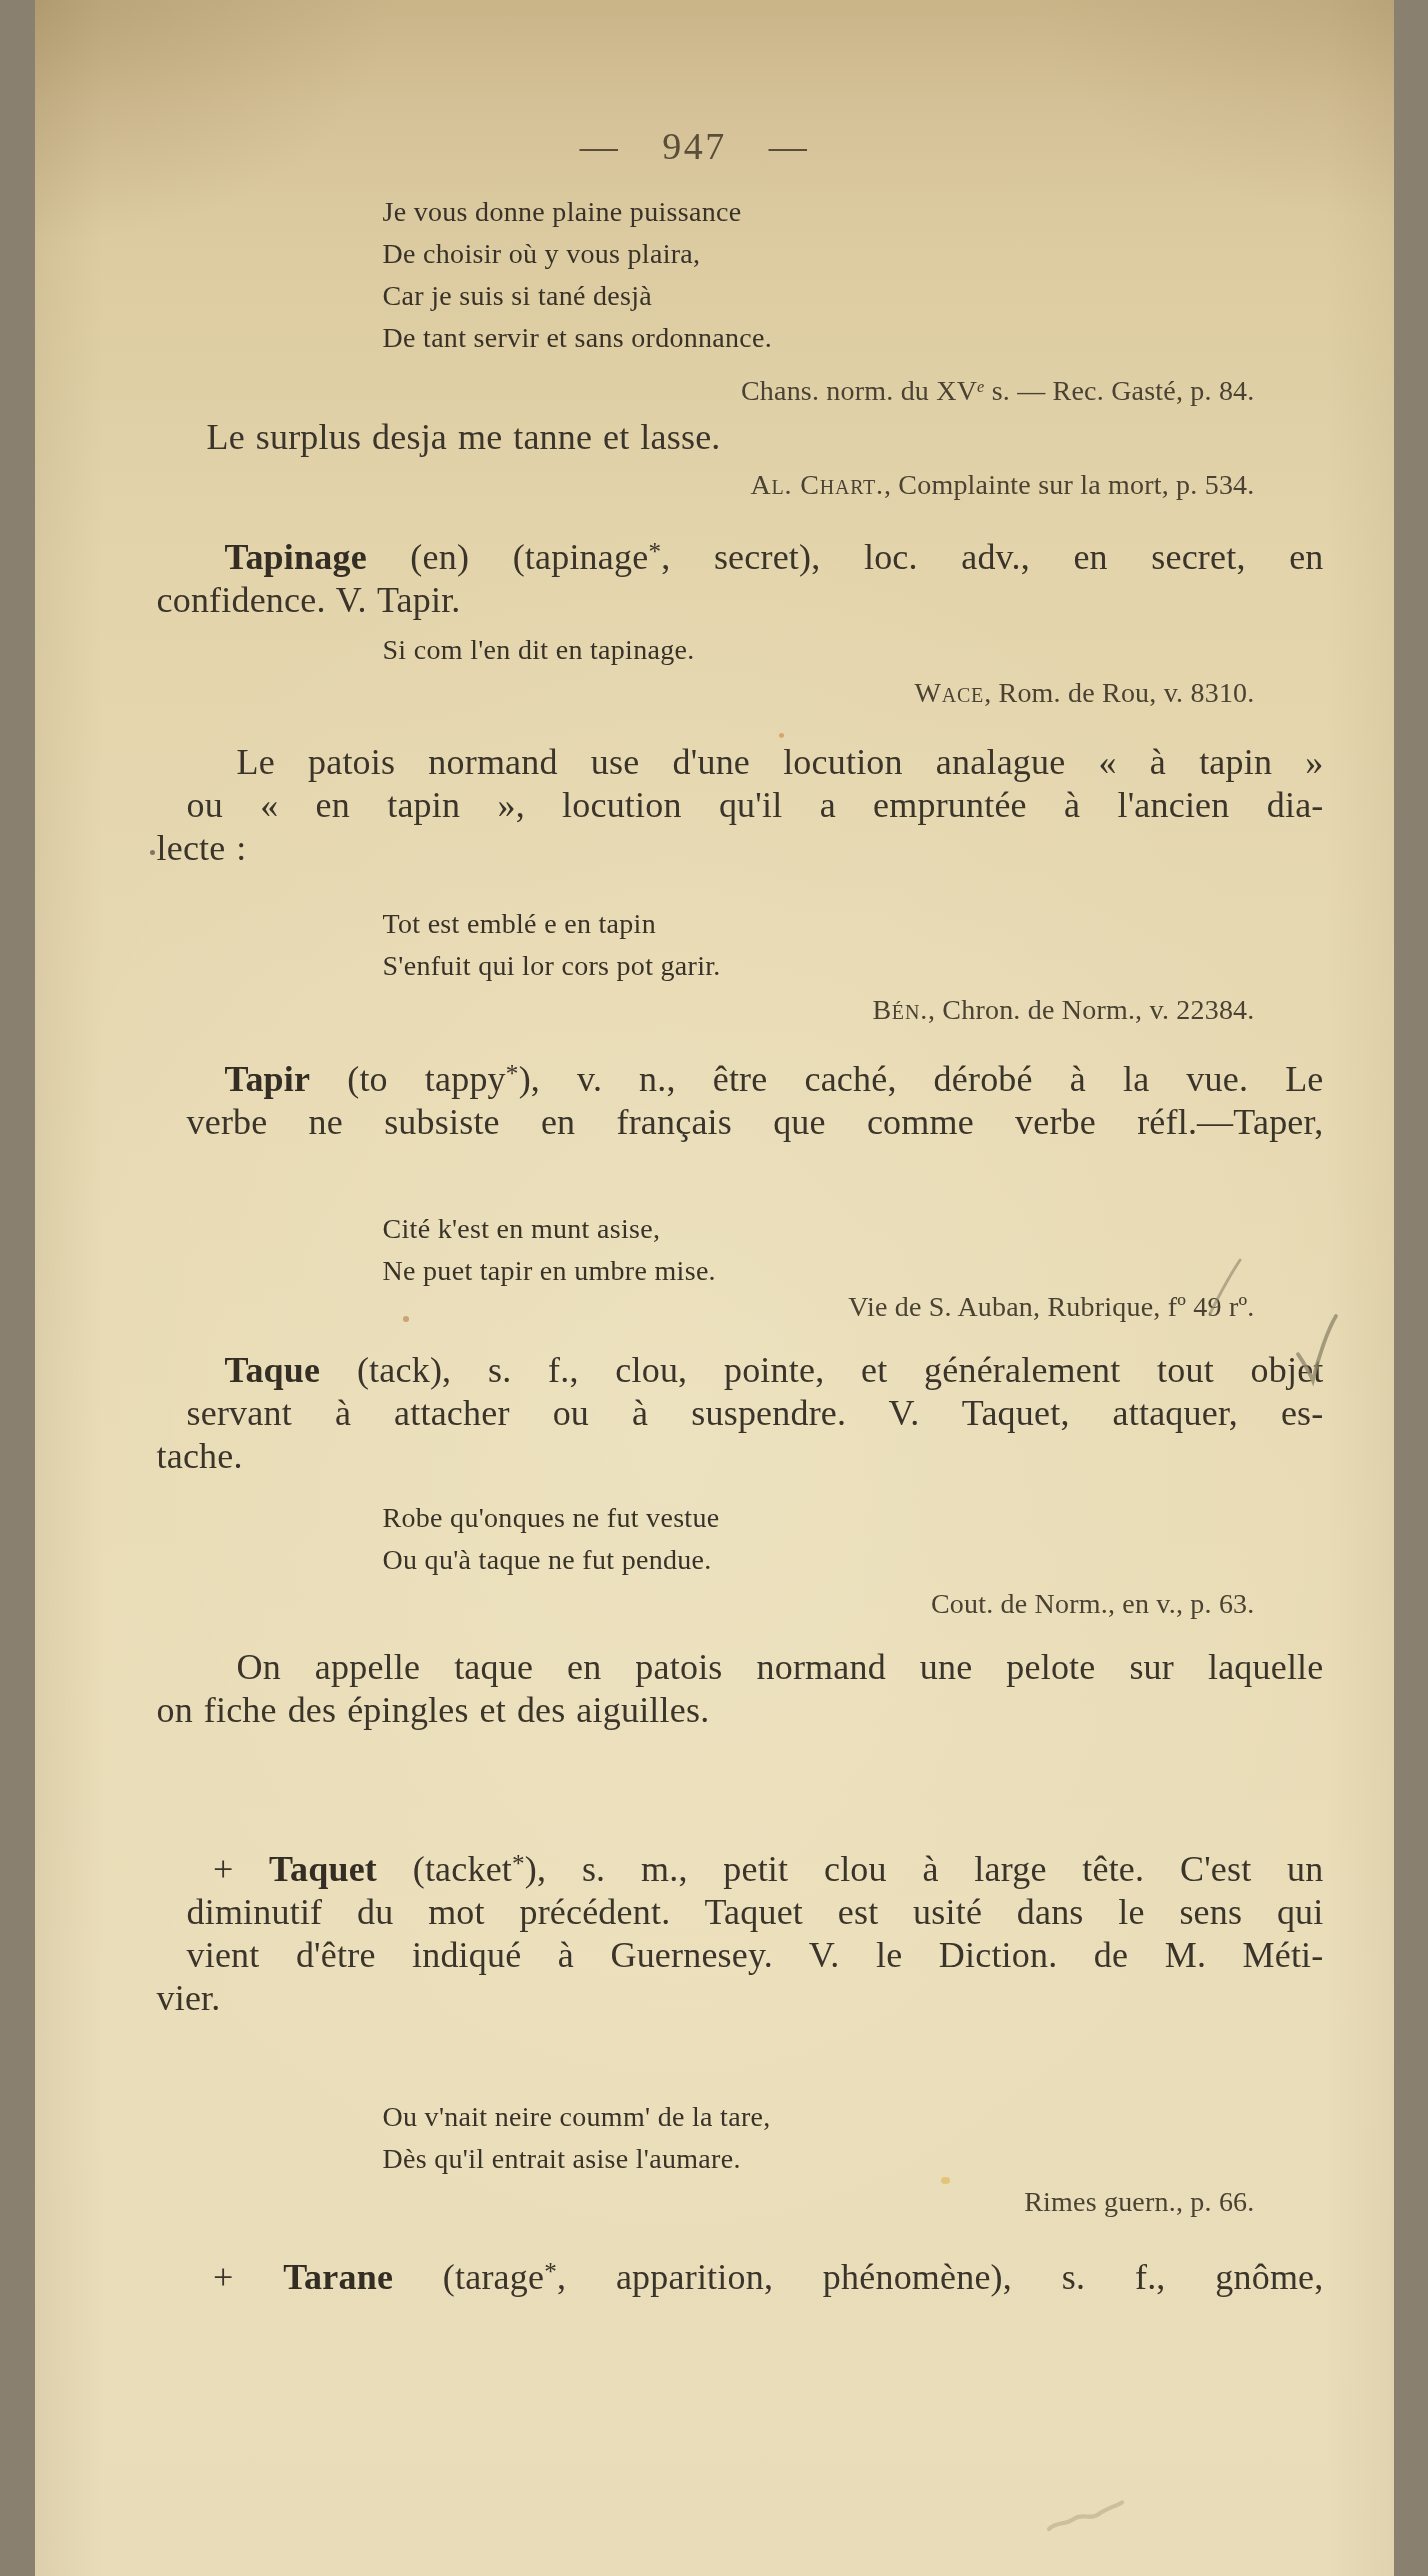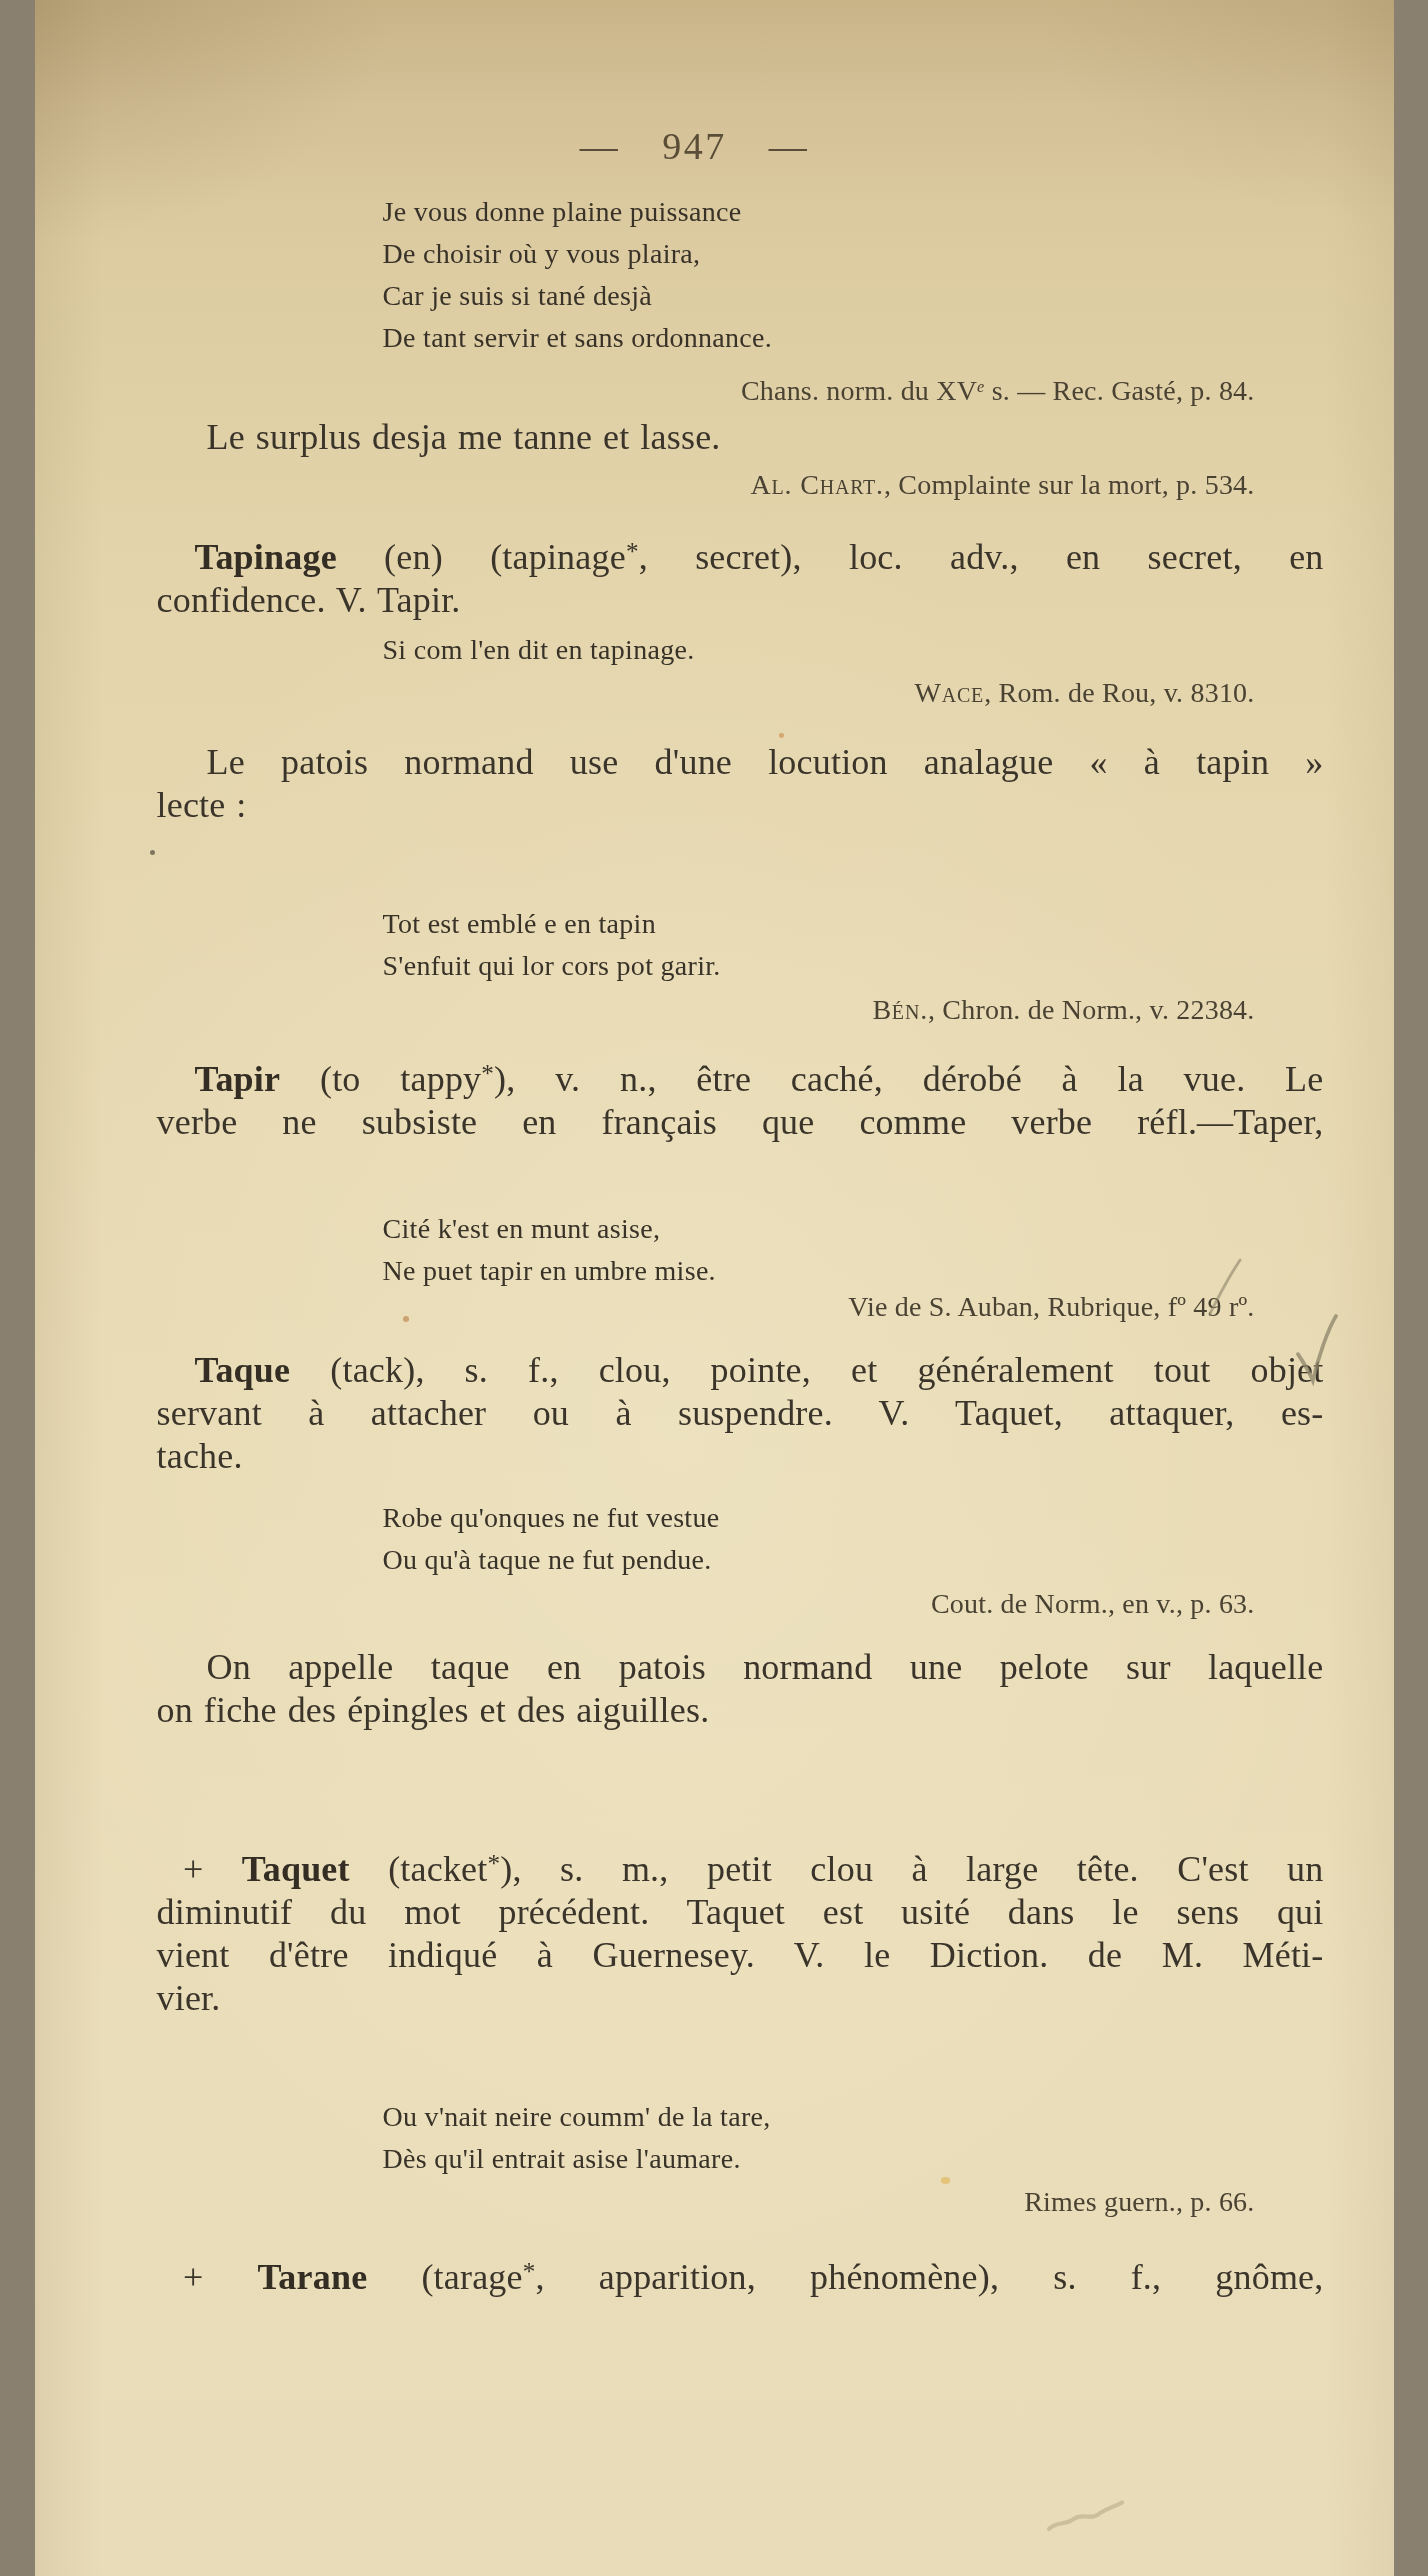--- a/index.html
+++ b/index.html
@@ -28,21 +28,21 @@
     color:#5a4e38;letter-spacing:2.5px;word-spacing:30px;
   }
   .blk{position:absolute;left:122px;width:1167px;}
   .line{min-height:1em;}
   .entry,.para{font-size:36px;line-height:43px;letter-spacing:0.2px;word-spacing:1.7px;color:#3a342a;}
   .verse{left:348px;width:825px;font-size:28px;line-height:42px;letter-spacing:0.3px;color:#383228;}
   .cit{
     font-size:28px;line-height:35px;letter-spacing:0.2px;
     text-align:right;padding-right:69px;box-sizing:border-box;color:#4a4232;
   }
-  .jl{text-align:justify;text-align-last:justify;}
+  .jl{text-align:justify;text-align-last:justify;margin-left:30px;}
   .ind-entry{text-indent:38px;}
   .ind-plus{text-indent:26.4px;}
   .ind-para{text-indent:50px;}
   .sg-r{font-style:normal;}
   .sg-b{font-weight:700;color:#332d23;}
   .sg-i{}
   .sg-sc{font-variant:small-caps;letter-spacing:0.8px;}
   .sg-sup{font-size:.58em;font-style:italic;vertical-align:.5em;}
   .sg-star{font-size:.7em;vertical-align:.35em;}
   .sg-plus{font-weight:400;}
@@ -87,20 +87,21 @@
   <section class="blk verse" style="top:629px">
     <div class="line">Si com l'en dit en tapinage.</div>
   </section>
 
   <section class="blk cit" style="top:675px">
     <div class="line"><span class="sg-sc">Wace</span><span class="sg-r">, </span><span class="sg-i">Rom. de Rou</span><span class="sg-r">, v. 8310.</span></div>
   </section>
 
   <section class="blk para" style="top:741px">
     <div class="line ind-para jl">Le patois normand use d'une locution analague « à tapin »</div>
+    <div class="line jl">ou « en tapin », locution qu'il a empruntée à l'ancien dia-</div>
     <div class="line">lecte :</div>
   </section>
 
   <section class="blk verse" style="top:903px">
     <div class="line">Tot est emblé e en tapin</div>
     <div class="line">S'enfuit qui lor cors pot garir.</div>
   </section>
 
   <section class="blk cit" style="top:992px">
     <div class="line"><span class="sg-sc">Bén.</span><span class="sg-r">, </span><span class="sg-i">Chron. de Norm.</span><span class="sg-r">, v. 22384.</span></div>

